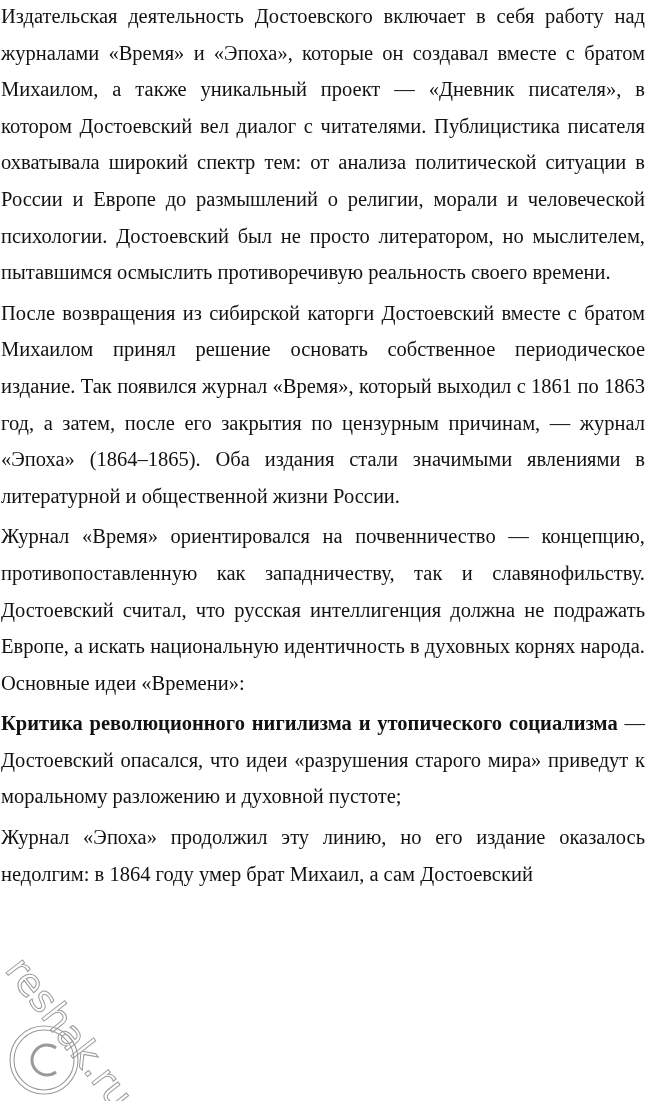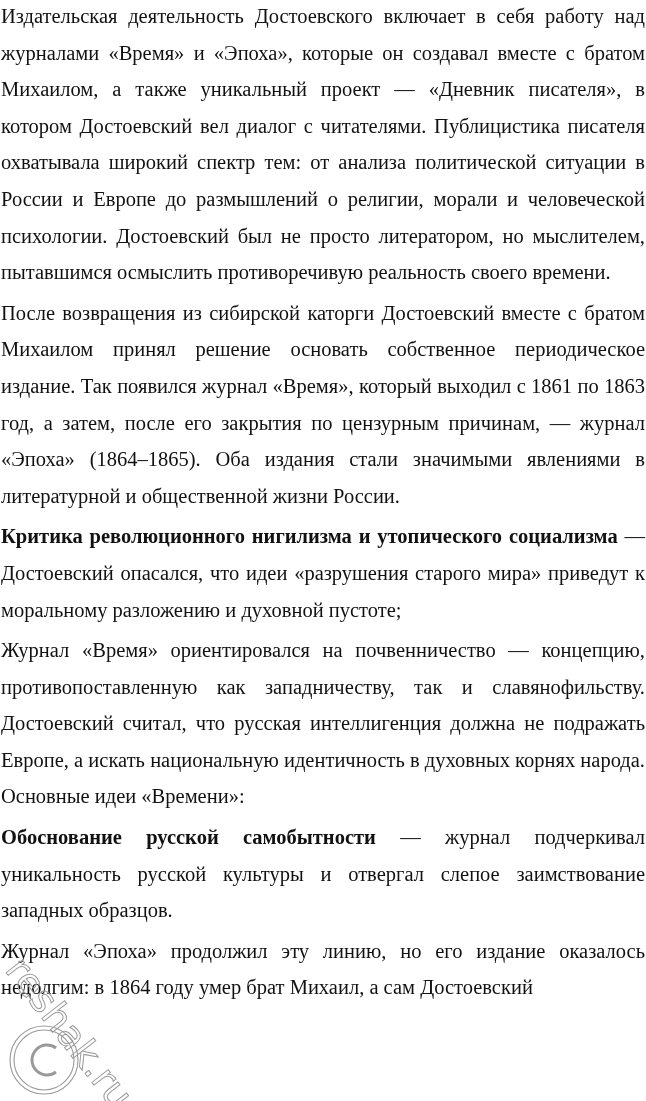--- a/index.html
+++ b/index.html
@@ -43,27 +43,24 @@
 <body>
 
 <div class="page">
   <p class="para">
     <strong></strong><span>Издательская деятельность Достоевского включает в себя работу над журналами «Время» и «Эпоха», которые он создавал вместе с братом Михаилом, а также уникальный проект — «Дневник писателя», в котором Достоевский вел диалог с читателями. Публицистика писателя охватывала широкий спектр тем: от анализа политической ситуации в России и Европе до размышлений о религии, морали и человеческой психологии. Достоевский был не просто литератором, но мыслителем, пытавшимся осмыслить противоречивую реальность своего времени.</span>
   </p>
   <p class="para">
     <strong></strong><span>После возвращения из сибирской каторги Достоевский вместе с братом Михаилом принял решение основать собственное периодическое издание. Так появился журнал «Время», который выходил с 1861 по 1863 год, а затем, после его закрытия по цензурным причинам, — журнал «Эпоха» (1864–1865). Оба издания стали значимыми явлениями в литературной и общественной жизни России.</span>
   </p>
   <p class="para">
-    <strong>Критика революционного нигилизма и утопического социализма</strong><span> — Достоевский опасался, что идеи «разрушения старого мира» приведут к моральному разложению и духовной пустоте;</span>
-  </p>
-  <p class="para">
     <strong></strong><span>Журнал «Время» ориентировался на почвенничество — концепцию, противопоставленную как западничеству, так и славянофильству. Достоевский считал, что русская интеллигенция должна не подражать Европе, а искать национальную идентичность в духовных корнях народа. Основные идеи «Времени»:</span>
   </p>
   <p class="para">
-    <strong>Обоснование русской самобытности</strong><span> — журнал подчеркивал уникальность русской культуры и отвергал слепое заимствование западных образцов.</span>
+    <strong>Критика революционного нигилизма и утопического социализма</strong><span> — Достоевский опасался, что идеи «разрушения старого мира» приведут к моральному разложению и духовной пустоте;</span>
   </p>
   <p class="para">
     <strong></strong><span>Журнал «Эпоха» продолжил эту линию, но его издание оказалось недолгим: в 1864 году умер брат Михаил, а сам Достоевский</span>
   </p>
 </div>
 
 <svg class="watermark" viewBox="0 0 200 180" xmlns="http://www.w3.org/2000/svg">
   <g fill="none" stroke="#9a9a9a" stroke-width="1.1">
     <text x="10" y="40" font-family="DejaVu Sans, sans-serif" font-size="38" fill="none" stroke="#9a9a9a" stroke-width="1" transform="rotate(52 10 40)">reshak.ru</text>
     <circle cx="50" cy="130" r="34"></circle>

